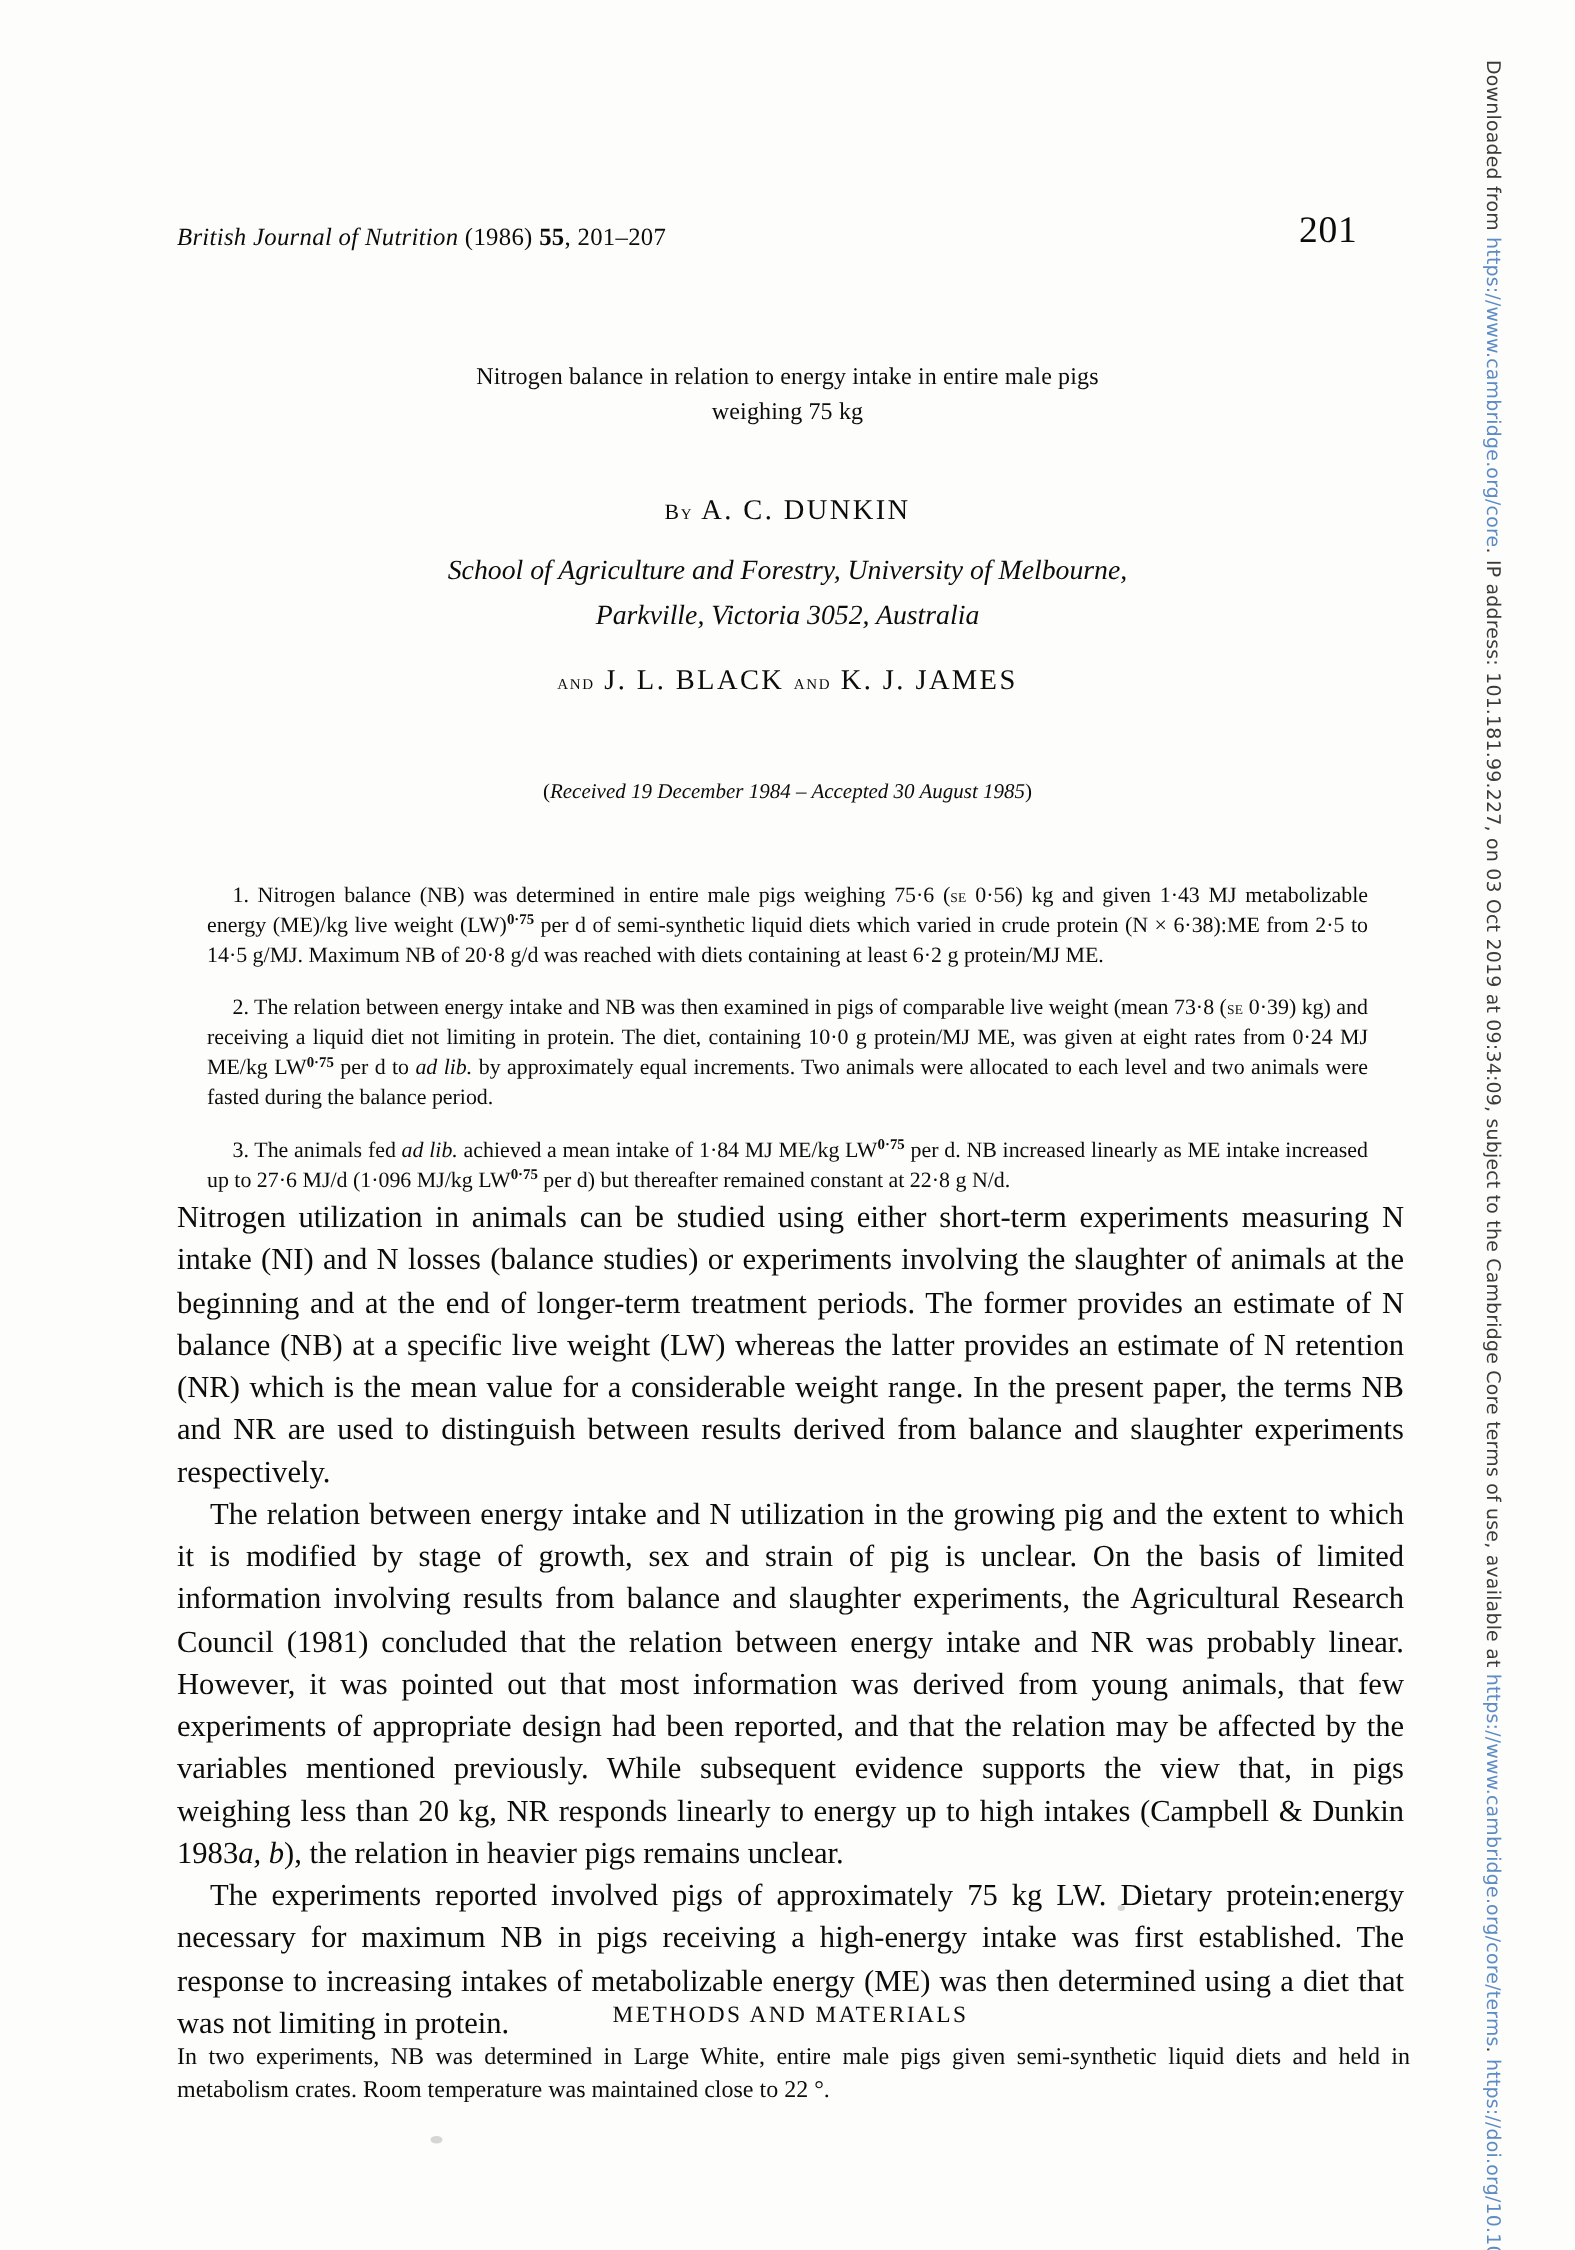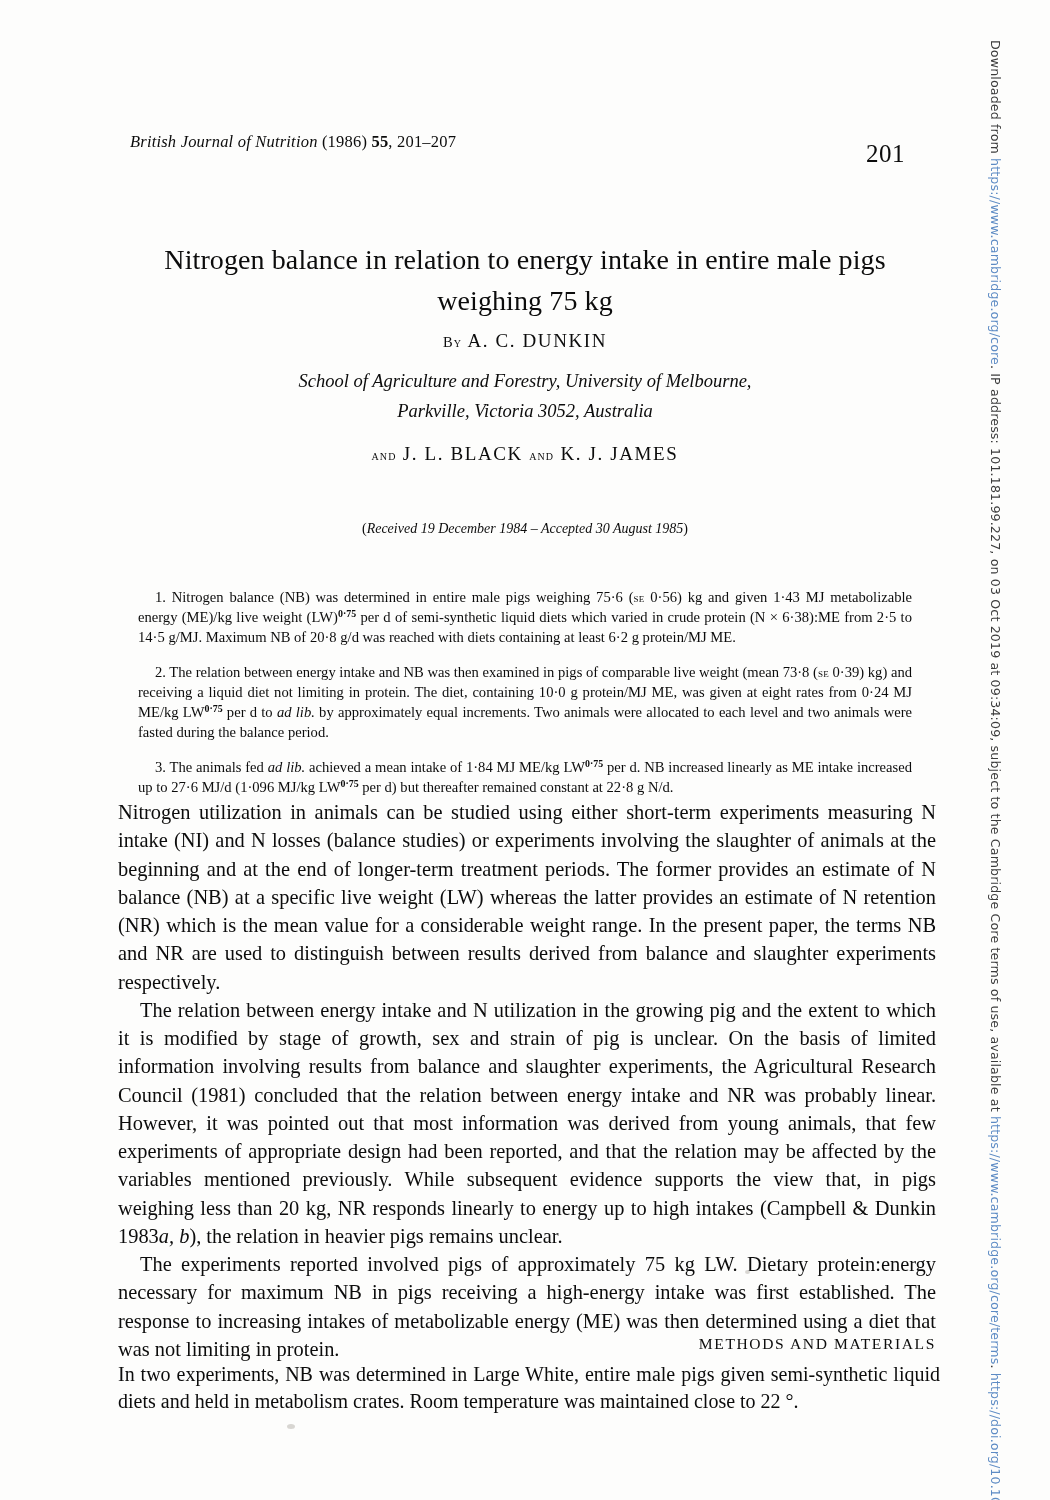--- a/index.html
+++ b/index.html
@@ -18,24 +18,23 @@
   #page {
     position: absolute;
     left: 0; top: 0;
     width: 1050px; height: 1500px;
     background: #fdfdfc;
   }
 
   
   #runhead {
     position: absolute;
-    left: 118px; top: 132px;
+    left: 118px; top: 148px;
     width: 760px;
     height: 30px;
-    margin-left: 12px;
   }
   #journal-line {
     font-style: italic;
     font-size: 16.5px;
     letter-spacing: 0.2px;
     white-space: nowrap;
   }
   #journal-line .vol { font-style: normal; font-weight: bold; }
   #journal-line .nonital { font-style: normal; }
   #folio {
@@ -44,21 +43,21 @@
     font-size: 25px;
     letter-spacing: 0.5px;
   }
 
   
   #title {
     position: absolute;
     left: 140px; top: 240px;
     width: 770px;
     text-align: center;
-    font-size: 28px;
+    font-size: 16px;
     line-height: 1.45;
     letter-spacing: 0.1px;
   }
 
   
   .byline {
     position: absolute;
     width: 770px;
     left: 140px;
     text-align: center;
@@ -126,29 +125,29 @@
     text-align: justify;
   }
   #body p { margin: 0; text-indent: 0; }
   #body p.ind { text-indent: 22px; }
 
   
   #methods-head {
     position: absolute;
     left: 118px; top: 1335px;
     width: 818px;
-    text-align: right;
+    text-align: center;
     font-size: 15.6px;
     letter-spacing: 1.6px;
   }
   #methods-body {
     position: absolute;
     left: 118px; top: 1361px;
     width: 822px;
-    font-size: 20px;
+    font-size: 16px;
     line-height: 1.36;
     text-align: justify;
   }
   #methods-body p { margin: 0; }
 
   
   #watermark {
     position: absolute;
     left: 0; top: 0;
     width: 1050px; height: 1500px;

